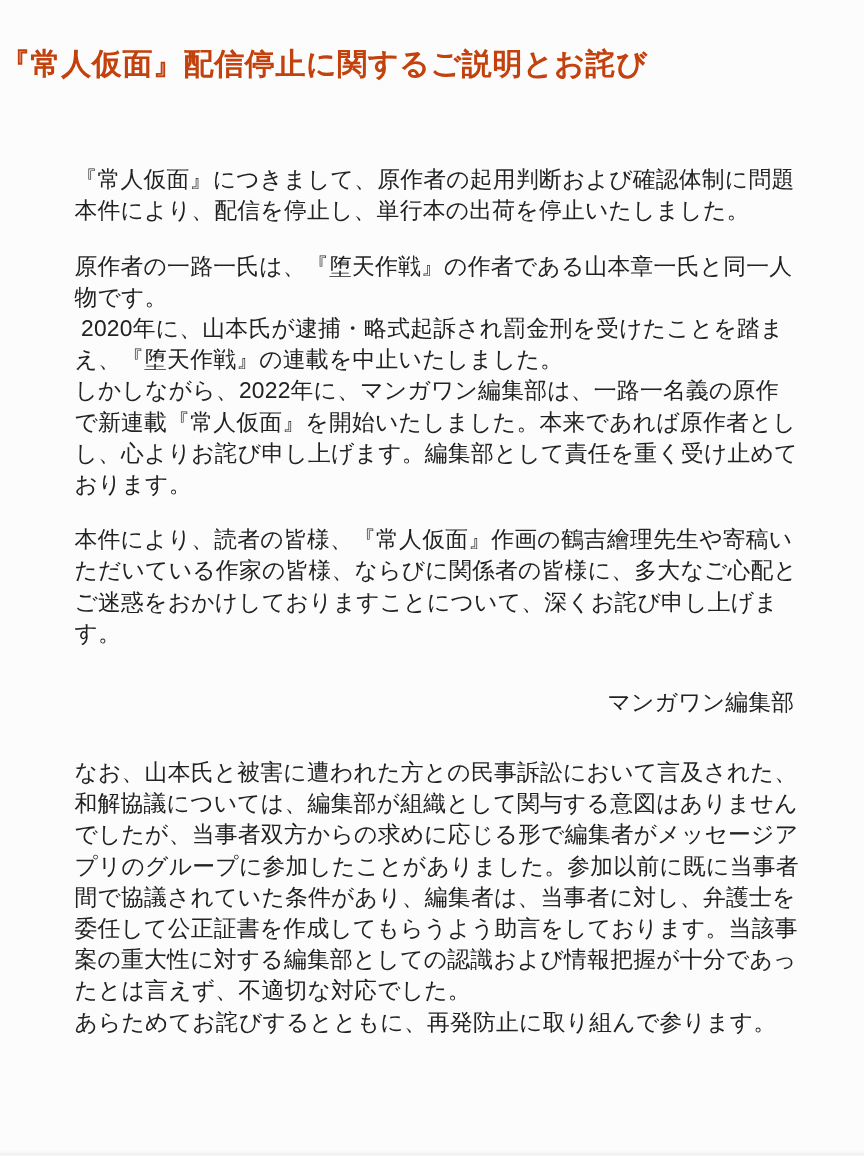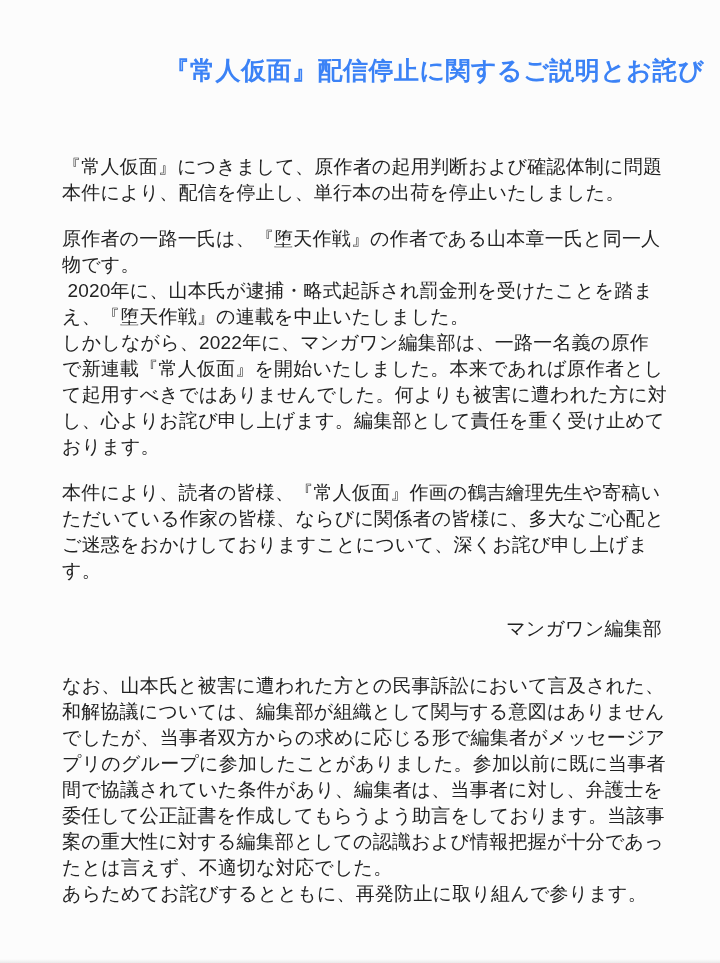--- a/index.html
+++ b/index.html
@@ -11,28 +11,28 @@
     position: relative;
     width: 720px;
     height: 963px;
     margin: 0 auto;
     background: #fcfcfc;
     color: #1e1e1e;
     font-family: "Liberation Sans", "DejaVu Sans", sans-serif;
     overflow: hidden;
   }
   .statement-title {
-    margin: 16px;
+    margin: 0;
     padding-top: 38px;
-    text-align: right;
+    text-align: left;
     font-size: 25px;
     line-height: 32px;
     font-weight: 600;
     letter-spacing: 0.5px;
-    color: #3b82f6;
+    color: #c2410c;
   }
   .statement-body {
     margin: 68px 58px 0 62px; 
     font-size: 19px;
   }
   .block {
     margin-top: 20px;
   }
   .block:first-child {
     margin-top: 1px;
@@ -72,21 +72,20 @@
         <div class="line">『常人仮面』につきまして、原作者の起用判断および確認体制に問題</div>
         <div class="line">本件により、配信を停止し、単行本の出荷を停止いたしました。</div>
       </div>
       <div class="block">
         <div class="line">原作者の一路一氏は、『堕天作戦』の作者である山本章一氏と同一人</div>
         <div class="line">物です。</div>
         <div class="line"> 2020年に、山本氏が逮捕・略式起訴され罰金刑を受けたことを踏ま</div>
         <div class="line">え、『堕天作戦』の連載を中止いたしました。</div>
         <div class="line">しかしながら、2022年に、マンガワン編集部は、一路一名義の原作</div>
         <div class="line">で新連載『常人仮面』を開始いたしました。本来であれば原作者とし</div>
-        <div class="line">て起用すべきではありませんでした。何よりも被害に遭われた方に対</div>
         <div class="line">し、心よりお詫び申し上げます。編集部として責任を重く受け止めて</div>
         <div class="line">おります。</div>
       </div>
       <div class="block">
         <div class="line">本件により、読者の皆様、『常人仮面』作画の鶴吉繪理先生や寄稿い</div>
         <div class="line">ただいている作家の皆様、ならびに関係者の皆様に、多大なご心配と</div>
         <div class="line">ご迷惑をおかけしておりますことについて、深くお詫び申し上げま</div>
         <div class="line">す。</div>
       </div>
       <div class="block align-right">

